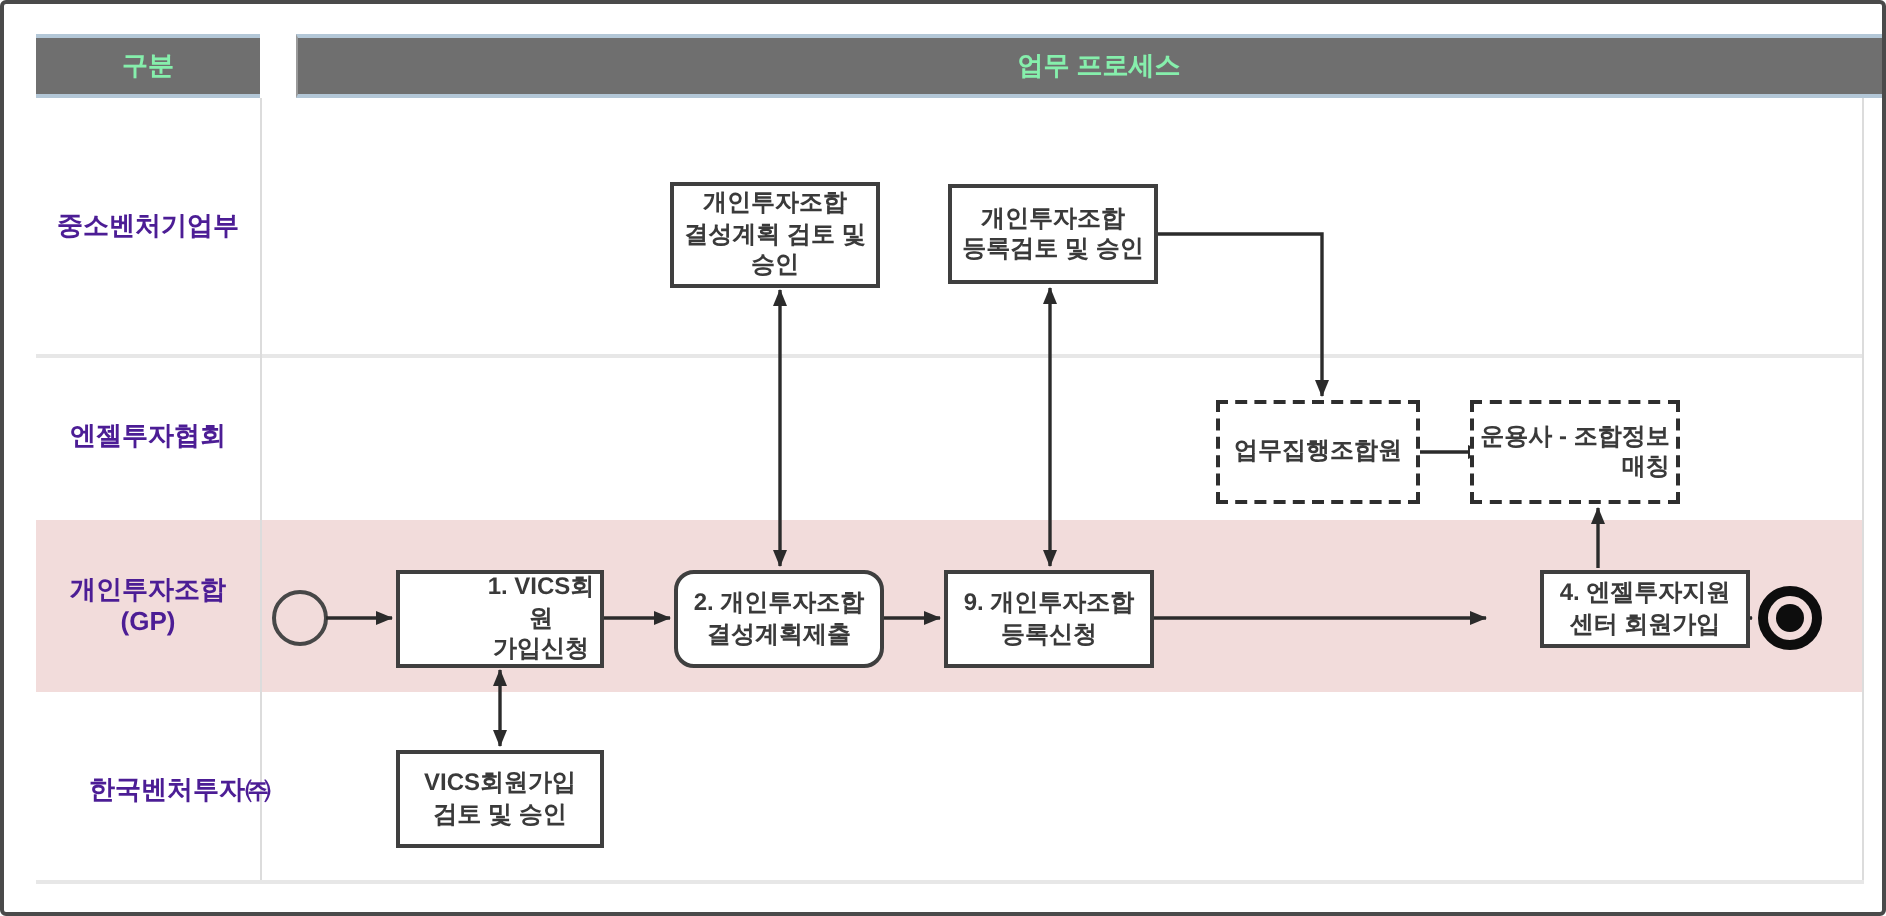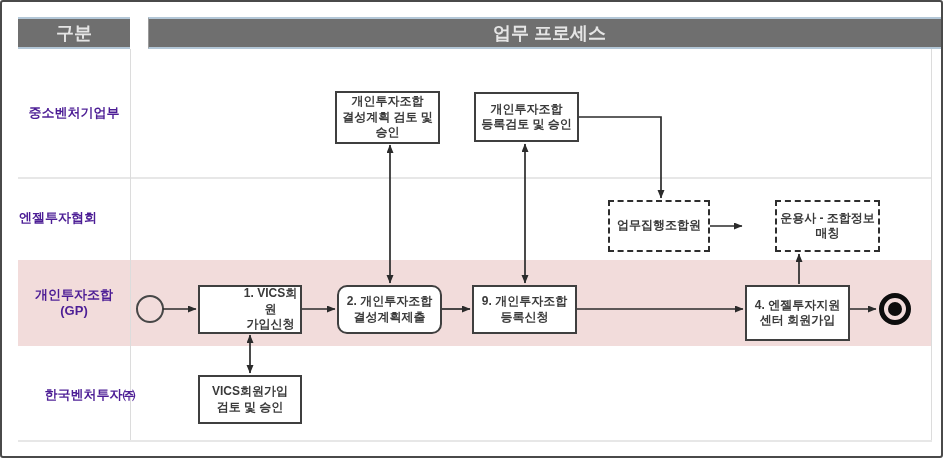--- a/index.html
+++ b/index.html
@@ -12,22 +12,22 @@
     box-sizing:border-box;
     font-family:"Liberation Sans","DejaVu Sans",sans-serif;
     overflow:hidden;
   }
   .abs{position:absolute;box-sizing:border-box;}
   
   .hdr-cell{
     background:#6f6f6f;
     border-top:2px solid #b3c7d7;
     border-bottom:2px solid #b3c7d7;
-    color:#e5e5e5;
-    font-size:18px;font-weight:700;
+    color:#86efac;
+    font-size:13px;font-weight:700;
     display:flex;align-items:center;justify-content:center;
   }
   .hdr-right{border-left:1px solid #9a9a9a;}
   
   .lane-label{
     display:flex;align-items:center;justify-content:center;
     text-align:center;
     font-size:13px;font-weight:700;color:#4c1d95;
     white-space:pre-line;line-height:1.25;
   }
@@ -62,21 +62,21 @@
   </div>
 
   <div class="abs hl-band" style="left:16px;top:258px;width:914px;height:86px;z-index:1;"></div>
 
   <div class="abs h-div" style="left:16px;top:175px;width:914px;z-index:2;"></div>
   <div class="abs h-div" style="left:16px;top:438px;width:914px;z-index:2;"></div>
   <div class="abs v-div" style="left:128px;top:47px;height:391px;z-index:2;"></div>
   <div class="abs v-div" style="left:929px;top:47px;height:391px;z-index:2;"></div>
 
   <div class="abs lane-label" style="left:16px;top:47px;width:112px;height:128px;z-index:3;">중소벤처기업부</div>
-  <div class="abs lane-label" style="left:0;top:175px;width:112px;height:83px;z-index:3;">엔젤투자협회</div>
+  <div class="abs lane-label" style="left:16px;top:175px;width:112px;height:83px;z-index:3;">엔젤투자협회</div>
   <div class="abs lane-label" style="left:16px;top:258px;width:112px;height:86px;z-index:3;">개인투자조합
 (GP)</div>
   <div class="abs lane-label" style="left:32px;top:344px;width:112px;height:98px;z-index:3;">한국벤처투자㈜</div>
 
   <svg class="wires" width="943" height="458" viewBox="0 0 943 458">
     <defs>
       <marker id="arr" markerWidth="9" markerHeight="9" refX="8" refY="3.5" orient="auto-start-reverse" markerUnits="userSpaceOnUse">
         <path d="M0,0 L8.5,3.5 L0,7 Z" fill="#2b2b2b"></path>
       </marker>
     </defs>
@@ -107,28 +107,28 @@
     </g>
   </svg>
 
   <div class="abs pbox" style="left:333px;top:89px;width:105px;height:53px;">개인투자조합
 결성계획 검토 및
 승인</div>
   <div class="abs pbox" style="left:472px;top:90px;width:105px;height:50px;">개인투자조합
 등록검토 및 승인</div>
 
   <div class="abs pbox dashed" style="left:606px;top:198px;width:102px;height:52px;">업무집행조합원</div>
-  <div class="abs pbox dashed" style="left:773px;top:198px;width:105px;height:52px;">운용사 - 조합정보
+  <div class="abs pbox dashed" style="left:733px;top:198px;width:105px;height:52px;text-align:right;">운용사 - 조합정보
 매칭</div>
 
   <div class="abs pbox" style="left:196px;top:283px;width:104px;height:49px;padding-left:41px;">1. VICS회원
 가입신청</div>
   <div class="abs pbox" style="left:335px;top:283px;width:105px;height:49px;border-radius:10px;">2. 개인투자조합
 결성계획제출</div>
   <div class="abs pbox" style="left:470px;top:283px;width:105px;height:49px;">9. 개인투자조합
 등록신청</div>
-  <div class="abs pbox" style="left:743px;top:283px;width:105px;height:56px;">4. 엔젤투자지원
+  <div class="abs pbox" style="left:768px;top:283px;width:105px;height:39px;">4. 엔젤투자지원
 센터 회원가입</div>
 
   <div class="abs pbox" style="left:196px;top:373px;width:104px;height:49px;">VICS회원가입
 검토 및 승인</div>
 
 </div>
 
 </body></html>

